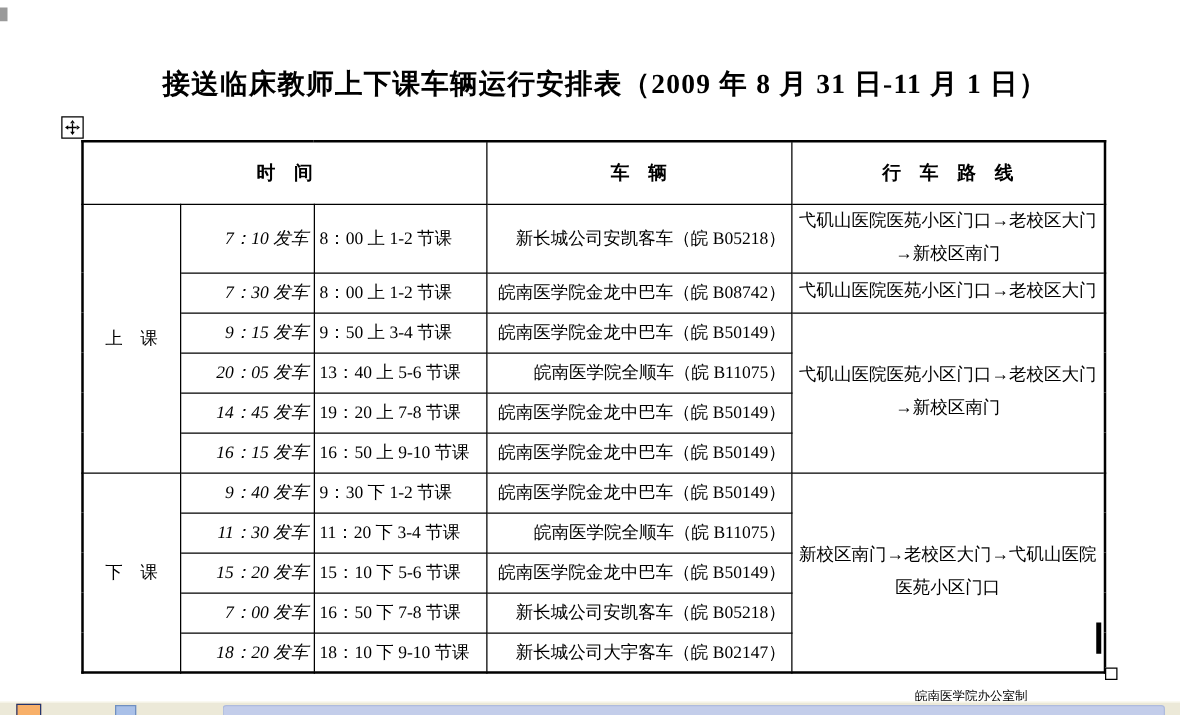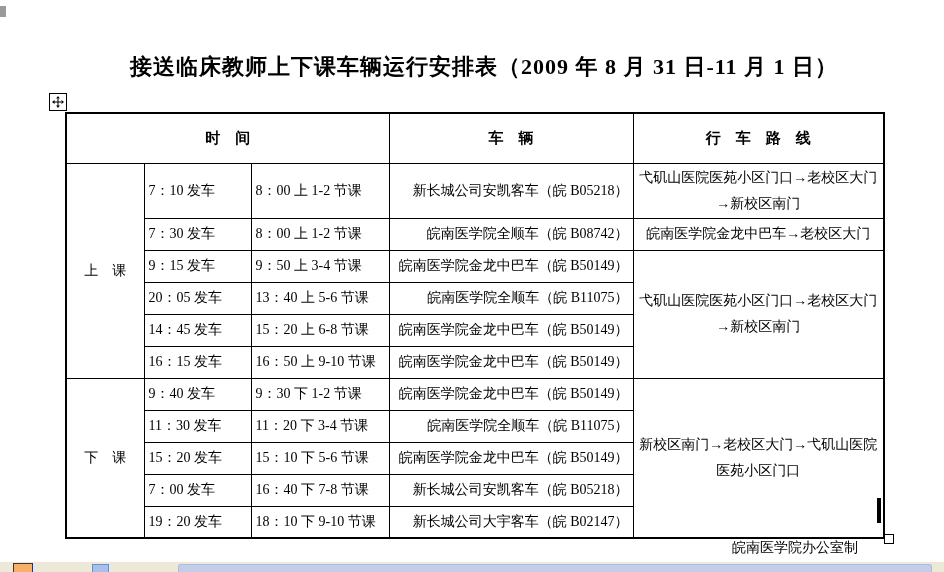--- a/index.html
+++ b/index.html
@@ -39,36 +39,36 @@
     border: 1px solid #000;
     vertical-align: middle;
     padding: 1px 4px;
     overflow: hidden;
   }
   tr.hh  { height: 50px; padding-left: 16px; }
   tr.r1  { height: 54px; }
   tr.hn  { height: 32px; }
   td.hcell { text-align: center; font-weight: bold; font-size: 15px; }
   td.sec { text-align: center; }
-  td.dep { text-align: left; white-space: nowrap; }
+  td.dep { text-align: right; white-space: nowrap; font-style: italic; }
   td.cls { text-align: left; white-space: nowrap; padding: 1px 2px; }
   td.veh { text-align: right; white-space: nowrap; }
   td.rt  { text-align: center; line-height: 26px; padding: 2px 3px; }
   .cursor-bar {
     position: absolute; left: 877px; top: 498px;
     width: 4px; height: 25px; background: #000;
   }
   .resize-handle {
     position: absolute; left: 884px; top: 534px;
     width: 8px; height: 8px;
     border: 1px solid #000; background: #fff;
   }
   .footer {
-    position: absolute; left: 732px; top: 539px;
-    font-size: 14px; white-space: nowrap;
+    position: absolute; left: 732px; top: 550px;
+    font-size: 10px; white-space: nowrap;
   }
   .taskbar {
     position: absolute; left: 0; top: 561px;
     width: 944px; height: 11px;
     background: #ece9d8;
     border-top: 1px solid #fdfdf6;
     font-family: "Liberation Sans", sans-serif;
   }
   .tb-icon-orange {
     position: absolute; left: 13px; top: 1px;
@@ -122,37 +122,37 @@
       <tr class="r1">
         <td class="sec" rowspan="6">上　课</td>
         <td class="dep">7：10 发车</td>
         <td class="cls">8：00 上 1-2 节课</td>
         <td class="veh">新长城公司安凯客车（皖 B05218）</td>
         <td class="rt">弋矶山医院医苑小区门口→老校区大门→新校区南门</td>
       </tr>
       <tr class="hn">
         <td class="dep">7：30 发车</td>
         <td class="cls">8：00 上 1-2 节课</td>
-        <td class="veh">皖南医学院全顺车（皖 B08742）</td>
-        <td class="rt">皖南医学院金龙中巴车→老校区大门</td>
+        <td class="veh">皖南医学院金龙中巴车（皖 B08742）</td>
+        <td class="rt">弋矶山医院医苑小区门口→老校区大门</td>
       </tr>
       <tr class="hn">
         <td class="dep">9：15 发车</td>
         <td class="cls">9：50 上 3-4 节课</td>
         <td class="veh">皖南医学院金龙中巴车（皖 B50149）</td>
         <td class="rt" rowspan="4">弋矶山医院医苑小区门口→老校区大门→新校区南门</td>
       </tr>
       <tr class="hn">
         <td class="dep">20：05 发车</td>
         <td class="cls">13：40 上 5-6 节课</td>
         <td class="veh">皖南医学院全顺车（皖 B11075）</td>
       </tr>
       <tr class="hn">
         <td class="dep">14：45 发车</td>
-        <td class="cls">15：20 上 6-8 节课</td>
+        <td class="cls">19：20 上 7-8 节课</td>
         <td class="veh">皖南医学院金龙中巴车（皖 B50149）</td>
       </tr>
       <tr class="hn">
         <td class="dep">16：15 发车</td>
         <td class="cls">16：50 上 9-10 节课</td>
         <td class="veh">皖南医学院金龙中巴车（皖 B50149）</td>
       </tr>
 
       <tr class="hn">
         <td class="sec" rowspan="5">下　课</td>
@@ -166,25 +166,25 @@
         <td class="cls">11：20 下 3-4 节课</td>
         <td class="veh">皖南医学院全顺车（皖 B11075）</td>
       </tr>
       <tr class="hn">
         <td class="dep">15：20 发车</td>
         <td class="cls">15：10 下 5-6 节课</td>
         <td class="veh">皖南医学院金龙中巴车（皖 B50149）</td>
       </tr>
       <tr class="hn">
         <td class="dep">7：00 发车</td>
-        <td class="cls">16：40 下 7-8 节课</td>
+        <td class="cls">16：50 下 7-8 节课</td>
         <td class="veh">新长城公司安凯客车（皖 B05218）</td>
       </tr>
       <tr class="hn">
-        <td class="dep">19：20 发车</td>
+        <td class="dep">18：20 发车</td>
         <td class="cls">18：10 下 9-10 节课</td>
         <td class="veh">新长城公司大宇客车（皖 B02147）</td>
       </tr>
     </tbody>
   </table>
 
   <div class="cursor-bar"></div>
   <div class="resize-handle"></div>
 
   <div class="footer">皖南医学院办公室制</div>

